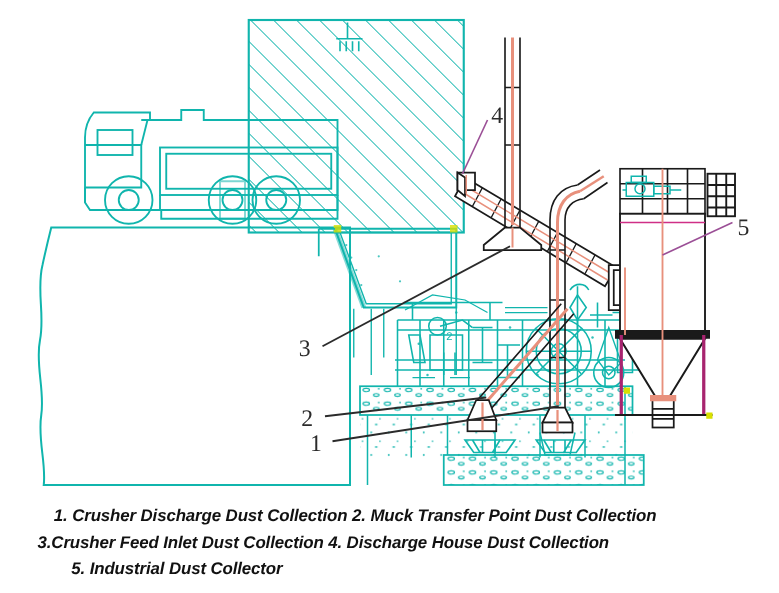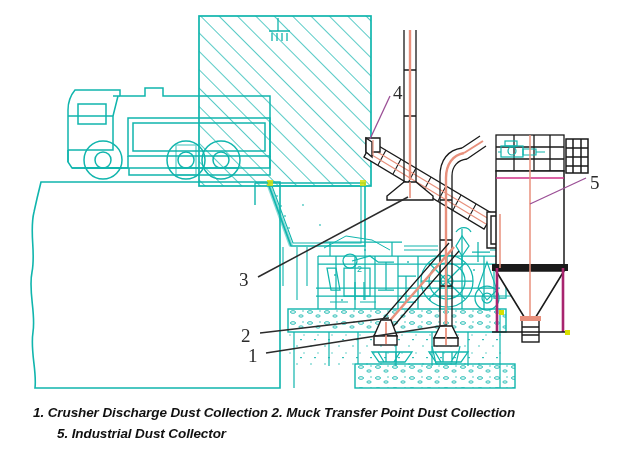--- a/index.html
+++ b/index.html
@@ -3,21 +3,21 @@
 <meta charset="utf-8">
 <style>
   html,body{margin:0;padding:0;background:#ffffff;}
   body{width:623px;height:474px;overflow:hidden;
        font-family:"Liberation Sans","DejaVu Sans",sans-serif;}
   #root{position:relative;width:623px;height:474px;background:#fff;}
   #diagram{position:absolute;left:0;top:0;width:623px;height:400px;}
   #caption{position:absolute;left:0;top:402px;width:623px;height:72px;}
   .cap-line{font-style:italic;font-weight:bold;font-size:13.5px;color:#111;
             letter-spacing:-0.1px;line-height:21px;white-space:pre;}
-  .cap-line.l1{margin-left:33px;}
+  .cap-line.l1{margin-left:43px;}
   .cap-line.l2{margin-left:30px;}
   .cap-line.l3{margin-left:57px;}
   .callout{position:absolute;font-family:"Liberation Serif","DejaVu Serif",serif;
            font-size:19px;color:#2b2b2b;}
 </style>
 </head>
 <body>
 
 <div id="root">
 
@@ -281,16 +281,17 @@
   </svg>
 
   <div class="callout" style="left:248px;top:345px;">1</div>
   <div class="callout" style="left:241px;top:325px;">2</div>
   <div class="callout" style="left:239px;top:269px;">3</div>
   <div class="callout" style="left:393px;top:82px;">4</div>
   <div class="callout" style="left:590px;top:172px;">5</div>
 
   <div id="caption">
     <div class="cap-line l1">1. Crusher Discharge Dust Collection 2. Muck Transfer Point Dust Collection</div>
+    <div class="cap-line l2">3.Crusher Feed Inlet Dust Collection 4. Discharge House Dust Collection</div>
     <div class="cap-line l3">5. Industrial Dust Collector</div>
   </div>
 
 </div>
 
 </body></html>

